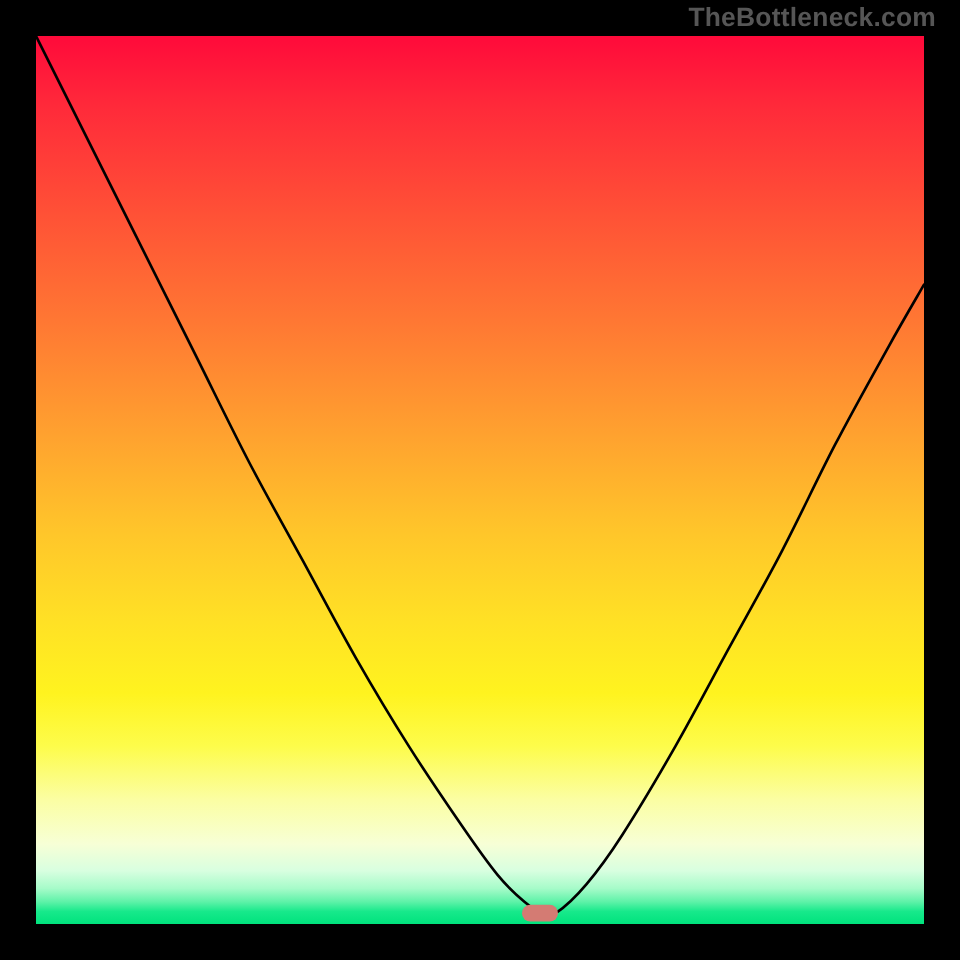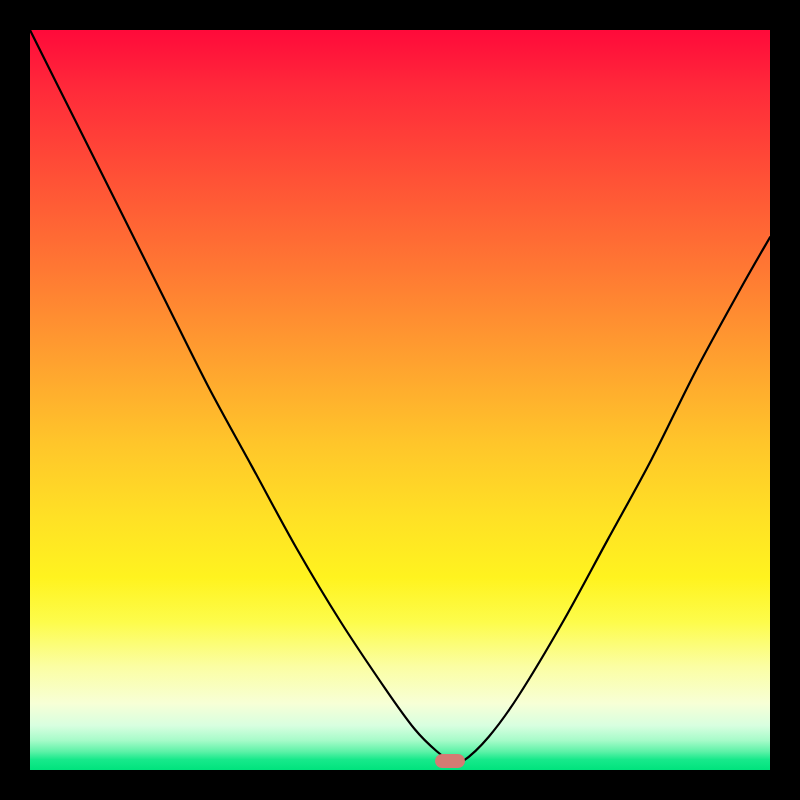--- a/index.html
+++ b/index.html
@@ -72,20 +72,21 @@
     border-radius: 7px;
     background: #d47b73;
     z-index: 20;
   }
 </style>
 </head>
 <body>
 
 <div class="frame">
 
+  <div class="watermark">TheBottleneck.com</div>
 
   <div class="plot">
     <div class="gradient"></div>
 
     <svg class="curve" viewBox="0 0 740 740" preserveAspectRatio="none">
       <path fill="none" stroke="#000" stroke-width="2.2" stroke-linecap="round" d="M 0.0 0.0 C 7.4 14.8, 29.6 59.2, 44.4 88.8 C 59.2 118.4, 74.0 148.0, 88.8 177.6 C 103.6 207.2, 118.4 236.8, 133.2 266.4 C 148.0 296.0, 162.8 326.8, 177.6 355.2 C 192.4 383.6, 207.2 409.5, 222.0 436.6 C 236.8 463.7, 251.6 492.1, 266.4 518.0 C 281.2 543.9, 296.0 568.6, 310.8 592.0 C 325.6 615.4, 342.9 640.7, 355.2 658.6 C 367.5 676.5, 376.2 688.8, 384.8 699.3 C 393.4 709.8, 400.8 716.2, 407.0 721.5 C 413.2 726.8, 417.5 729.5, 421.8 731.1 C 426.1 732.7, 426.7 735.2, 432.9 731.1 C 439.1 727.0, 449.6 717.6, 458.8 706.7 C 468.1 695.8, 476.1 685.1, 488.4 666.0 C 500.7 646.9, 518.0 617.9, 532.8 592.0 C 547.6 566.1, 562.4 537.7, 577.2 510.6 C 592.0 483.5, 606.8 457.6, 621.6 429.2 C 636.4 400.8, 651.2 368.8, 666.0 340.4 C 680.8 312.0, 698.1 281.2, 710.4 259.0 C 722.7 236.8, 735.1 215.8, 740.0 207.2"></path>
     </svg>
 
     <div class="marker" style="left:405px; top:724px; width:30px; height:14px; background:#d47b73;"></div>
   </div>

